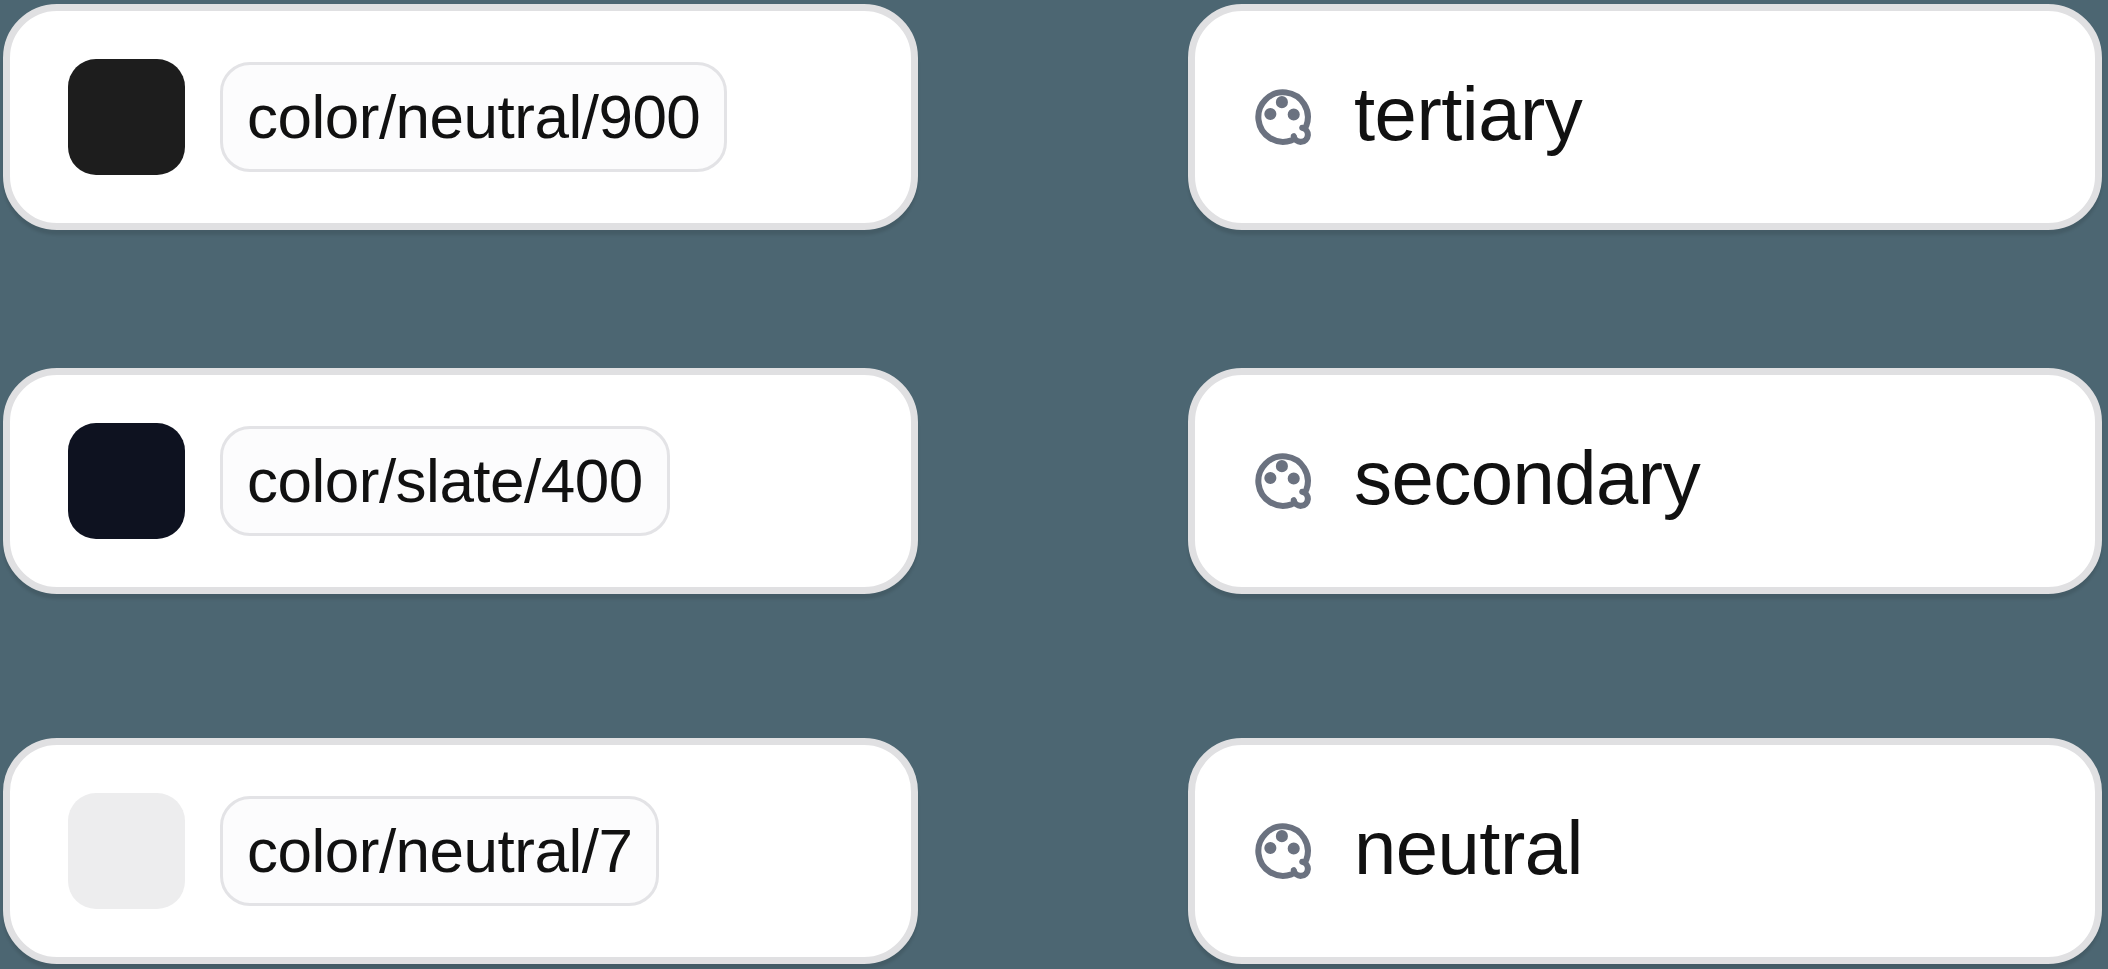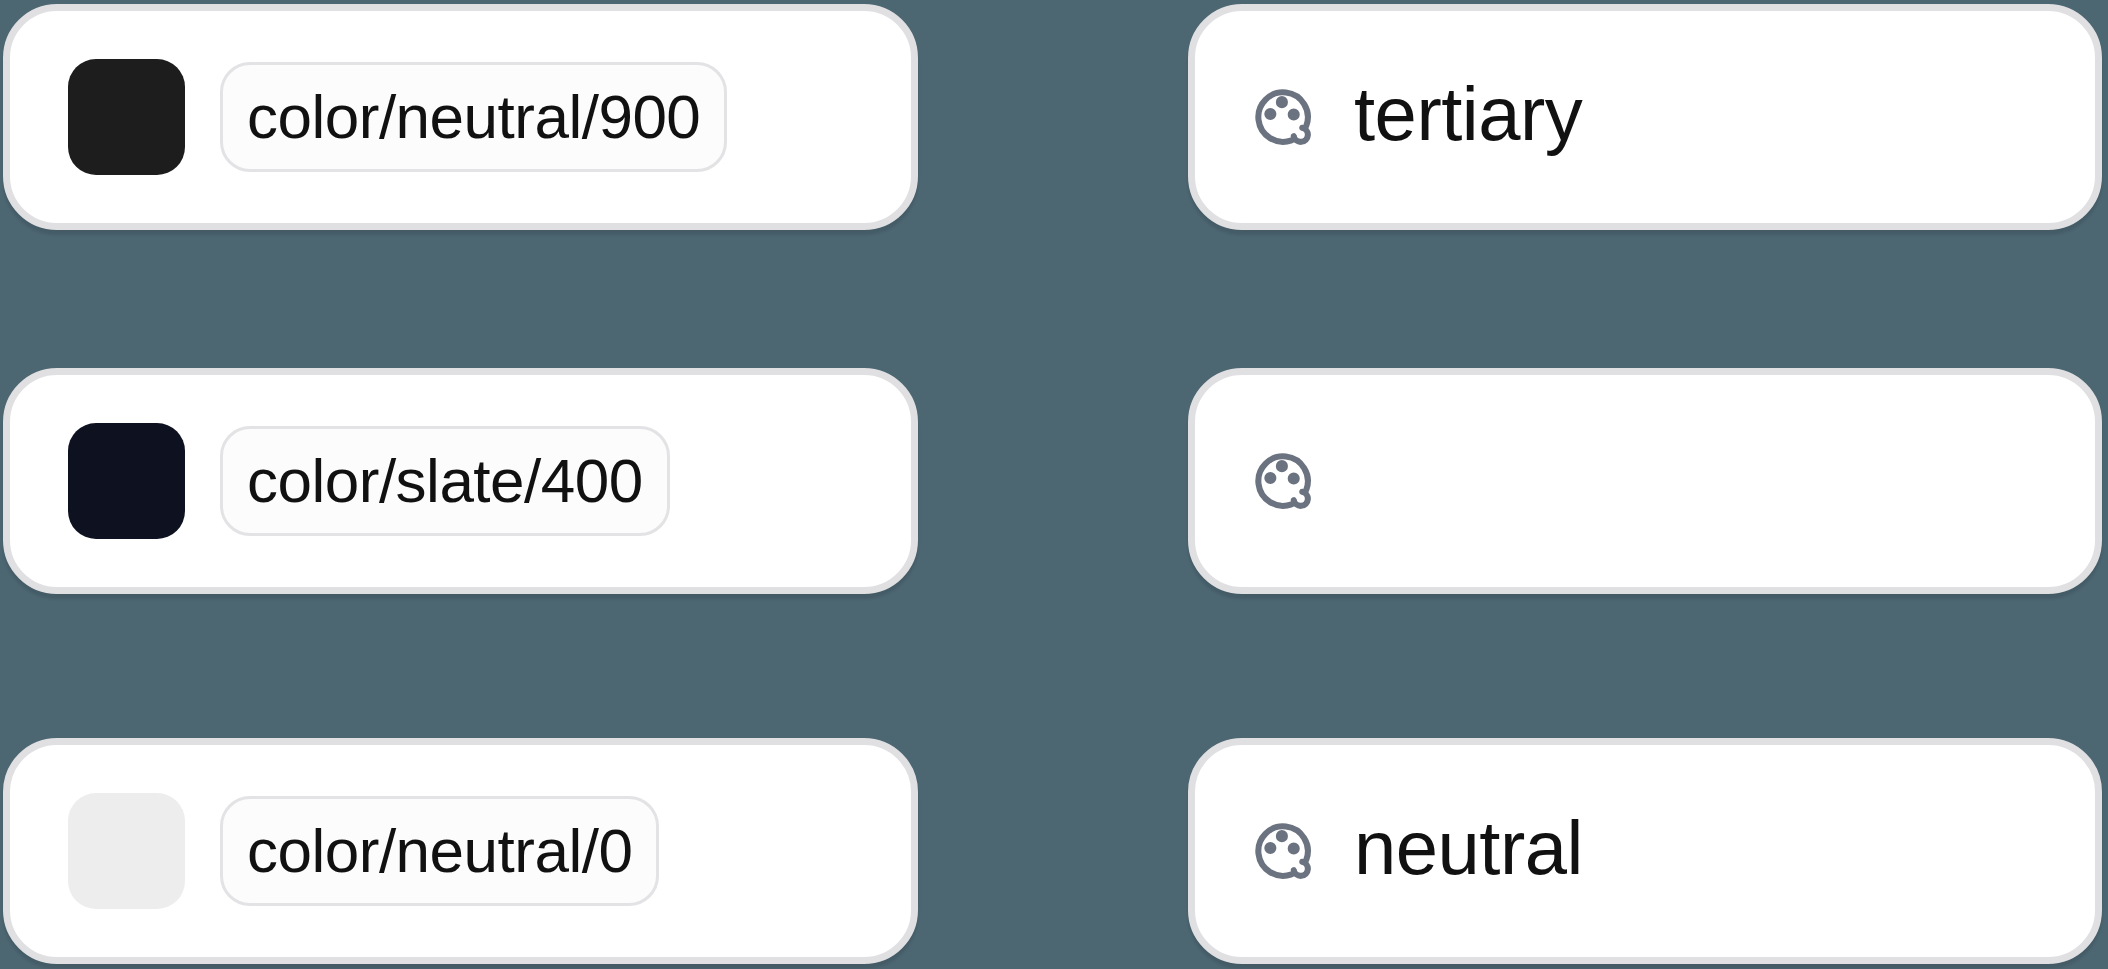--- a/index.html
+++ b/index.html
@@ -77,40 +77,41 @@
     <div class="pill">color/neutral/900</div>
   </div>
 
   <div class="card left row1">
     <div class="swatch" style="background: rgb(14, 18, 32);"></div>
     <div class="pill">color/slate/400</div>
   </div>
 
   <div class="card left row2">
     <div class="swatch" style="background: rgb(237, 237, 238);"></div>
-    <div class="pill">color/neutral/0</div>
+    <div class="pill">color/neutral/7</div>
   </div>
 
   <div class="card right row0">
     <svg class="palette-icon" viewBox="0 0 24 24" fill="none" stroke="currentColor" stroke-width="2.2" stroke-linecap="round" stroke-linejoin="round">
       <path d="M20.5 15.1 A9 9 0 1 0 15.1 20.5 C15.9 20.3 16.2 19.6 15.9 19.0 A2.6 2.6 0 1 0 19.0 15.9 C19.6 16.2 20.3 15.9 20.5 15.1 Z"></path>
       <circle cx="11.6" cy="6.6" r="1.25" fill="currentColor" stroke-width="1.9"></circle>
       <circle cx="7.4" cy="10.9" r="1.25" fill="currentColor" stroke-width="1.9"></circle>
       <circle cx="15.9" cy="11.1" r="1.25" fill="currentColor" stroke-width="1.9"></circle>
     </svg>
     <div class="alias-label">tertiary</div>
   </div>
 
   <div class="card right row1">
     <svg class="palette-icon" viewBox="0 0 24 24" fill="none" stroke="currentColor" stroke-width="2.2" stroke-linecap="round" stroke-linejoin="round">
       <path d="M20.5 15.1 A9 9 0 1 0 15.1 20.5 C15.9 20.3 16.2 19.6 15.9 19.0 A2.6 2.6 0 1 0 19.0 15.9 C19.6 16.2 20.3 15.9 20.5 15.1 Z"></path>
       <circle cx="11.6" cy="6.6" r="1.25" fill="currentColor" stroke-width="1.9"></circle>
       <circle cx="7.4" cy="10.9" r="1.25" fill="currentColor" stroke-width="1.9"></circle>
       <circle cx="15.9" cy="11.1" r="1.25" fill="currentColor" stroke-width="1.9"></circle>
     </svg>
+    <div class="alias-label">secondary</div>
   </div>
 
   <div class="card right row2">
     <svg class="palette-icon" viewBox="0 0 24 24" fill="none" stroke="currentColor" stroke-width="2.2" stroke-linecap="round" stroke-linejoin="round">
       <path d="M20.5 15.1 A9 9 0 1 0 15.1 20.5 C15.9 20.3 16.2 19.6 15.9 19.0 A2.6 2.6 0 1 0 19.0 15.9 C19.6 16.2 20.3 15.9 20.5 15.1 Z"></path>
       <circle cx="11.6" cy="6.6" r="1.25" fill="currentColor" stroke-width="1.9"></circle>
       <circle cx="7.4" cy="10.9" r="1.25" fill="currentColor" stroke-width="1.9"></circle>
       <circle cx="15.9" cy="11.1" r="1.25" fill="currentColor" stroke-width="1.9"></circle>
     </svg>
     <div class="alias-label">neutral</div>

